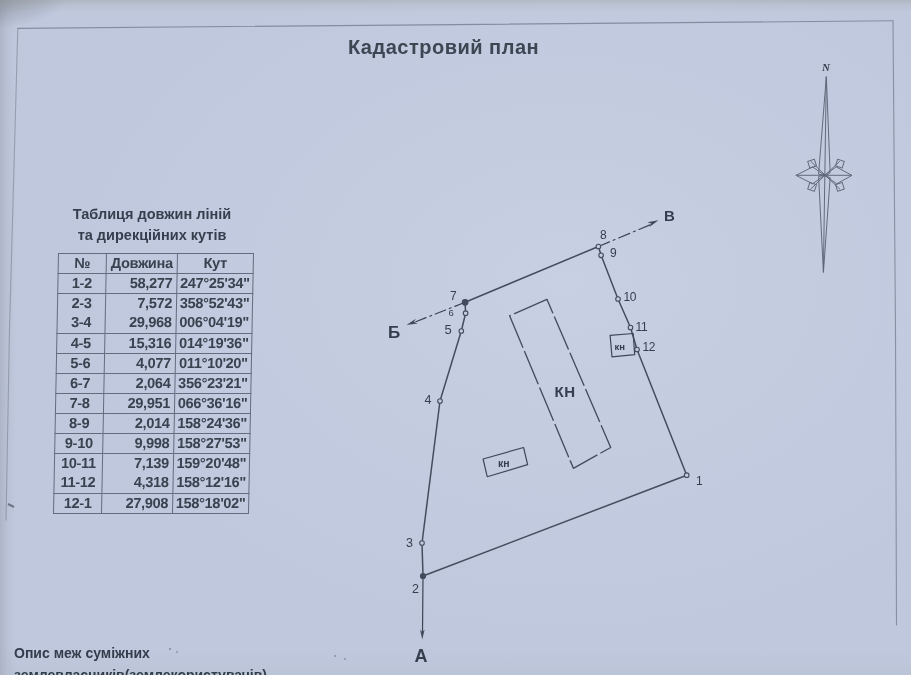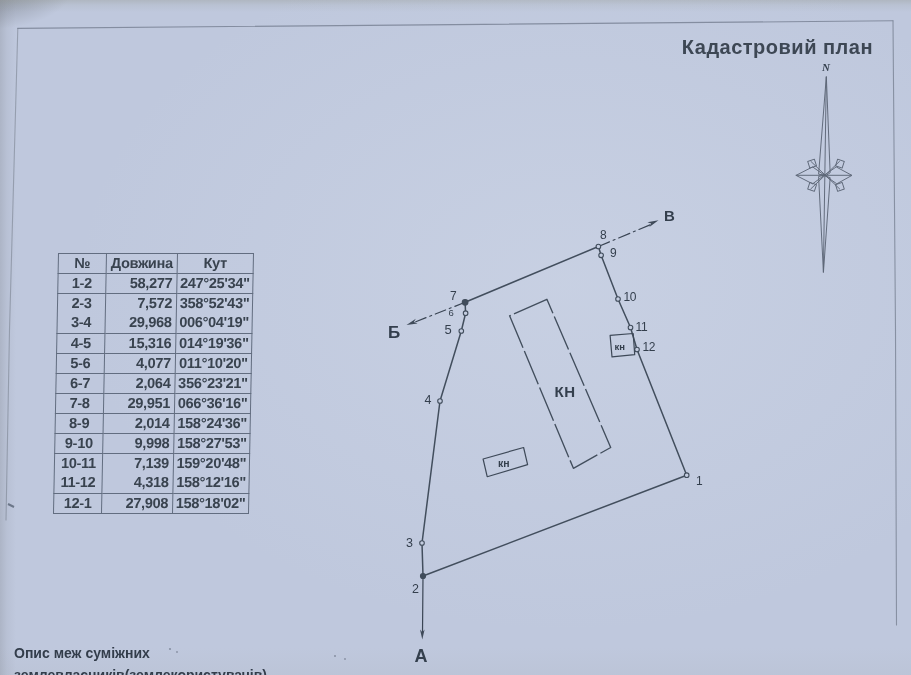--- a/index.html
+++ b/index.html
@@ -138,23 +138,25 @@
   <path d="M8,504 L14,507" stroke="#4a5566" stroke-width="2" opacity="0.7" fill="none"></path>
 
   <g fill="#5a6375" opacity="0.55">
     <circle cx="170" cy="649" r="1.1"></circle>
     <circle cx="177" cy="652" r="0.9"></circle>
     <circle cx="335" cy="656" r="1.0"></circle>
     <circle cx="345" cy="659" r="0.9"></circle>
   </g>
 </svg>
 
-<div class="abs" style="left:2px;top:36px;width:871px;text-align:right;
+<div class="abs" style="left:8px;top:36px;width:871px;text-align:center;
   font-size:20px;font-weight:bold;color:#3d4754;letter-spacing:.5px;">Кадастровий план</div>
 
+<div class="abs" style="left:0px;top:204px;width:304px;text-align:center;white-space:nowrap;
+  font-size:14.5px;font-weight:bold;color:#353f4d;line-height:21px;">Таблиця довжин ліній<br>та дирекційних кутів</div>
 
 <table class="abs" style="left:57.8px;top:252.6px;width:195px;border-collapse:collapse;
   table-layout:fixed;transform:skewX(-1.1deg);transform-origin:0 0;
   font-size:14.5px;color:#39434f;font-weight:bold;letter-spacing:-0.3px;" cellspacing="0">
   <colgroup>
         <col style="width:48px">
         <col style="width:71px">
         <col style="width:76px">
       </colgroup>
   <tbody>

